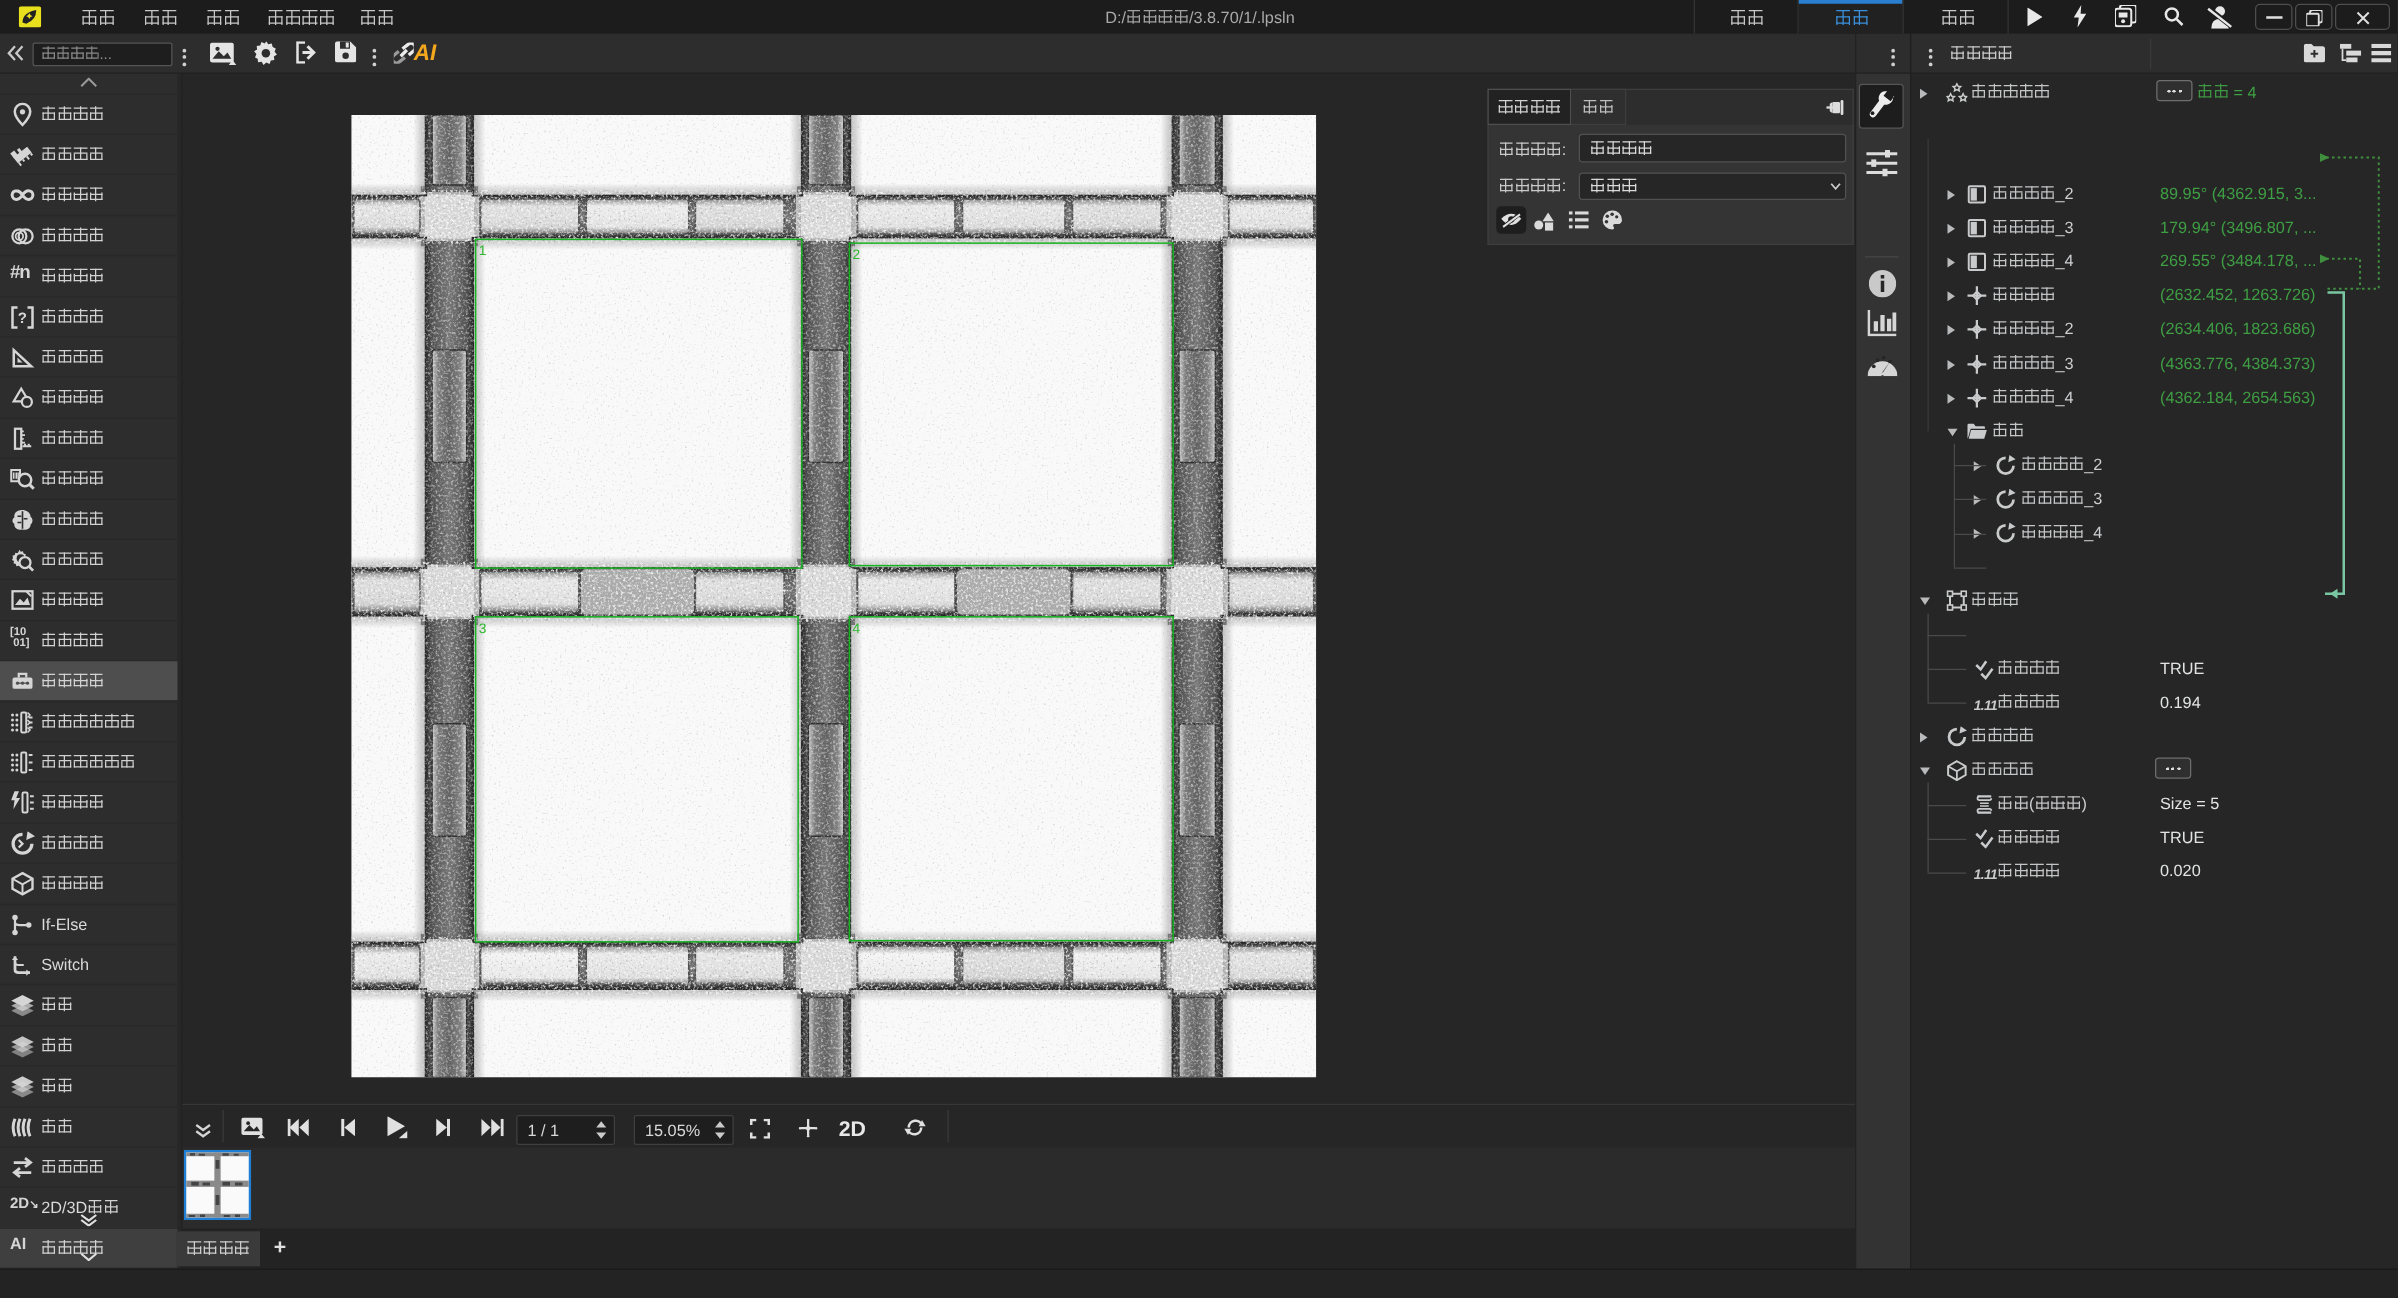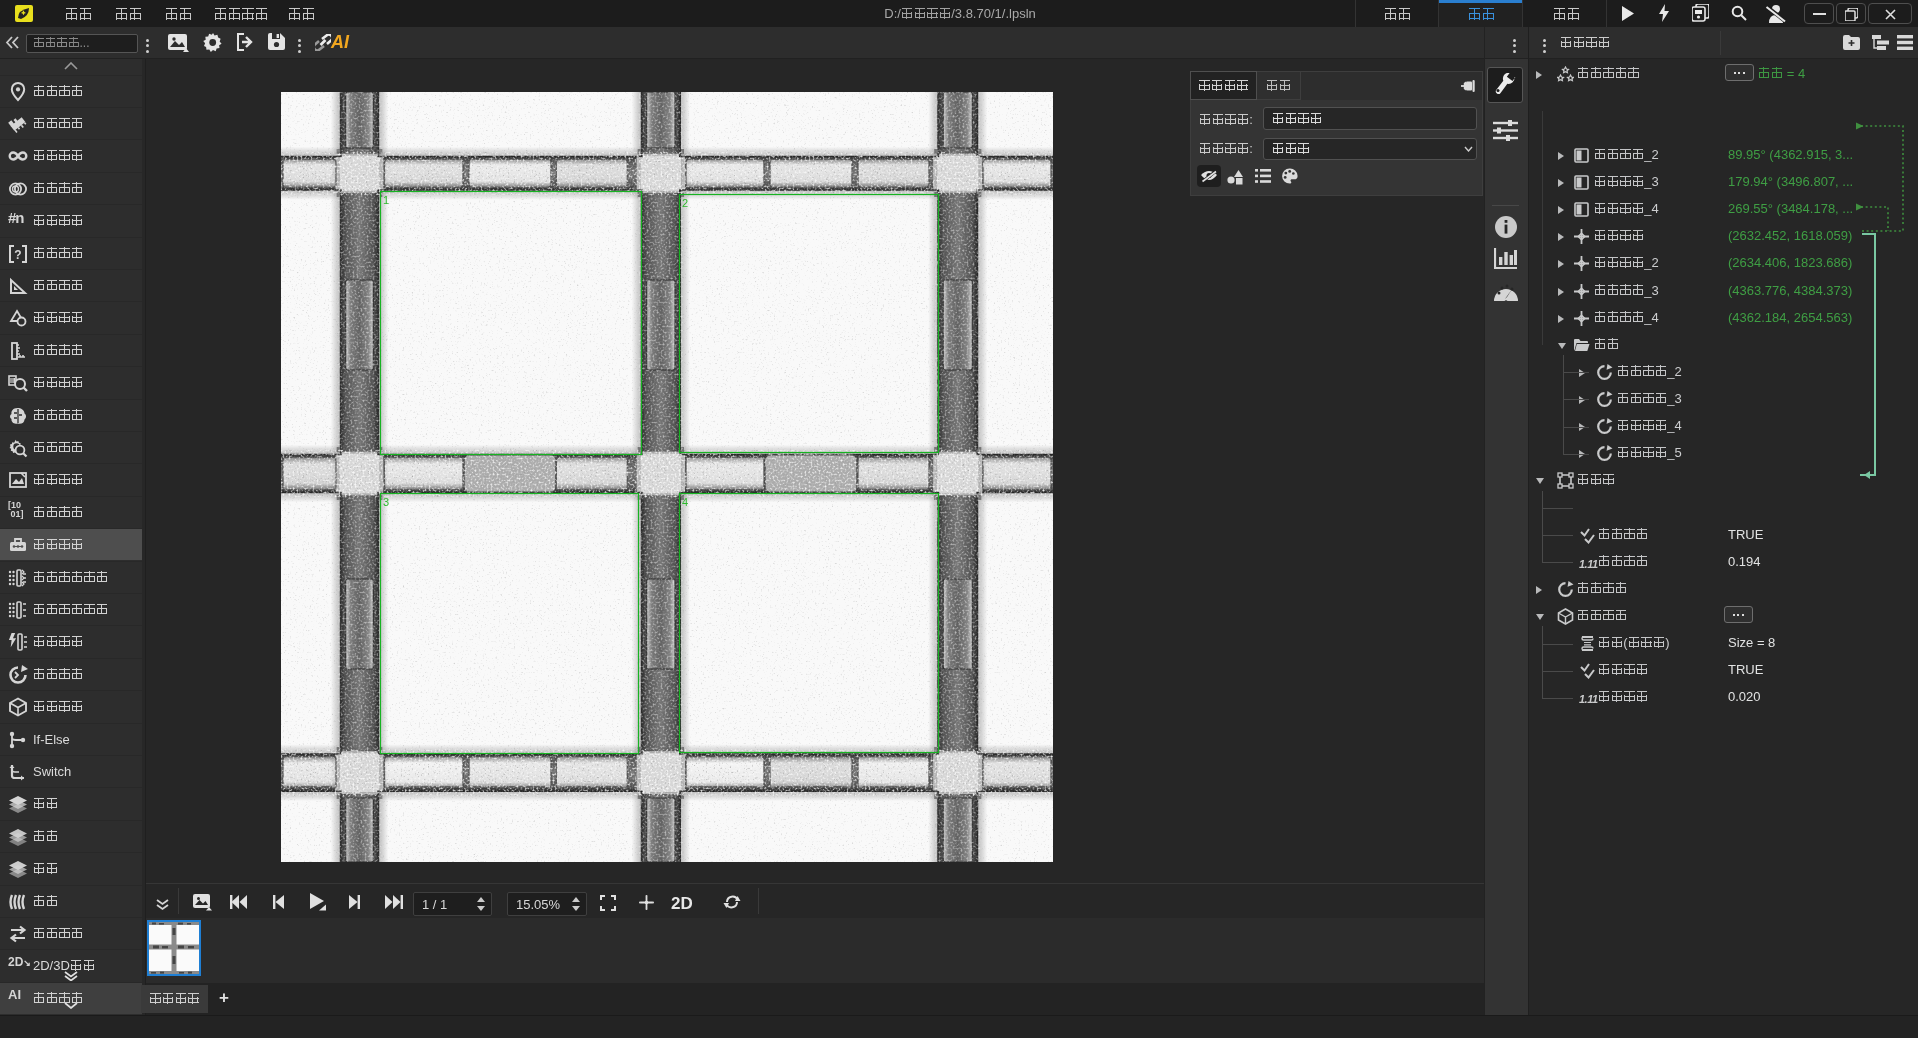--- a/index.html
+++ b/index.html
@@ -577,21 +577,21 @@
     </div>
 <div class="trow" style="top:164.2px">
       <span class="arr r" style="left:29px"></span>
       <span class="tic" style="left:44px">
         <svg width="17" height="17" viewBox="0 0 17 17">
           <path d="M8.5 1 V16 M1 8.5 H16" stroke="#c9cacb" stroke-width="1.8"></path>
           <path d="M8.5 5.2 L11.8 8.5 L8.5 11.8 L5.2 8.5Z" fill="none" stroke="#c9cacb" stroke-width="1.5"></path>
         </svg>
       </span>
       <span class="tx" style="left:65px"><zh></zh><zh></zh><zh></zh><zh></zh></span>
-      <span class="val green">(2632.452, 1618.059)</span>
+      <span class="val green">(2632.452, 1263.726)</span>
     </div>
 <div class="trow" style="top:191.3px">
       <span class="arr r" style="left:29px"></span>
       <span class="tic" style="left:44px">
         <svg width="17" height="17" viewBox="0 0 17 17">
           <path d="M8.5 1 V16 M1 8.5 H16" stroke="#c9cacb" stroke-width="1.8"></path>
           <path d="M8.5 5.2 L11.8 8.5 L8.5 11.8 L5.2 8.5Z" fill="none" stroke="#c9cacb" stroke-width="1.5"></path>
         </svg>
       </span>
       <span class="tx" style="left:65px"><zh></zh><zh></zh><zh></zh><zh></zh>_2</span>
@@ -651,30 +651,20 @@
     </div>
 <div class="trow" style="top:354.1px">
       <span class="arr r" style="left:50px"></span>
       <span class="tic" style="left:67px">
         <svg width="17" height="17" viewBox="0 0 17 17">
           <path d="M8.5 2.2 a6.3 6.3 0 1 0 6.3 6.3" fill="none" stroke="#c9cacb" stroke-width="2.2"></path>
           <path d="M11.5 0 L16.5 3.4 L10.6 5.8Z" fill="#c9cacb"></path>
         </svg>
       </span>
       <span class="tx" style="left:88px"><zh></zh><zh></zh><zh></zh><zh></zh>_4</span>
-    </div>
-<div class="trow" style="top:381.2px">
-      <span class="arr r" style="left:50px"></span>
-      <span class="tic" style="left:67px">
-        <svg width="17" height="17" viewBox="0 0 17 17">
-          <path d="M8.5 2.2 a6.3 6.3 0 1 0 6.3 6.3" fill="none" stroke="#c9cacb" stroke-width="2.2"></path>
-          <path d="M11.5 0 L16.5 3.4 L10.6 5.8Z" fill="#c9cacb"></path>
-        </svg>
-      </span>
-      <span class="tx" style="left:88px"><zh></zh><zh></zh><zh></zh><zh></zh>_5</span>
     </div>
 <div class="trow" style="top:408.3px">
       <span class="arr d" style="left:7px"></span>
       <span class="tic" style="left:28px">
         <svg width="17" height="17" viewBox="0 0 17 17">
           <path d="M3 3 H14 V14 H3Z" fill="none" stroke="#c9cacb" stroke-width="1.6"></path>
           <g fill="#262626" stroke="#c9cacb" stroke-width="1.3">
             <rect x="1" y="1" width="4" height="4"></rect>
             <rect x="12" y="1" width="4" height="4"></rect>
             <rect x="12" y="12" width="4" height="4"></rect>
@@ -724,21 +714,21 @@
     </div>
 <div class="trow" style="top:571.0px">
       <span class="tic" style="left:50px">
         <svg width="17" height="17" viewBox="0 0 17 17">
           <path d="M3 2 H14 M3 15 H14" stroke="#c9cacb" stroke-width="1.8"></path>
           <path d="M4.5 2 Q3 2 3 3.5 Q3 5 4.5 5 H12.5 Q14 5 14 3.5M4.5 15 Q3 15 3 13.5 Q3 12 4.5 12 H12.5 Q14 12 14 13.5" fill="none" stroke="#c9cacb" stroke-width="1.4"></path>
           <path d="M5 7.5 h7 M5 9.8 h7" stroke="#c9cacb" stroke-width="1.2"></path>
         </svg>
       </span>
       <span class="tx" style="left:69px"><zh></zh><zh></zh>(<zh></zh><zh></zh><zh></zh>)</span>
-      <span class="val white">Size = 8</span>
+      <span class="val white">Size = 5</span>
     </div>
 <div class="trow" style="top:598.1px">
       <span class="tic" style="left:50px">
         <svg width="17" height="17" viewBox="0 0 17 17">
           <path d="M2 5 L5.5 8.5 L10 2" fill="none" stroke="#c9cacb" stroke-width="2"></path>
           <path d="M6 12 L9.5 15.5 L15 8" fill="none" stroke="#c9cacb" stroke-width="2"></path>
         </svg>
       </span>
       <span class="tx" style="left:69px"><zh></zh><zh></zh><zh></zh><zh></zh></span>
       <span class="val white">TRUE</span>

